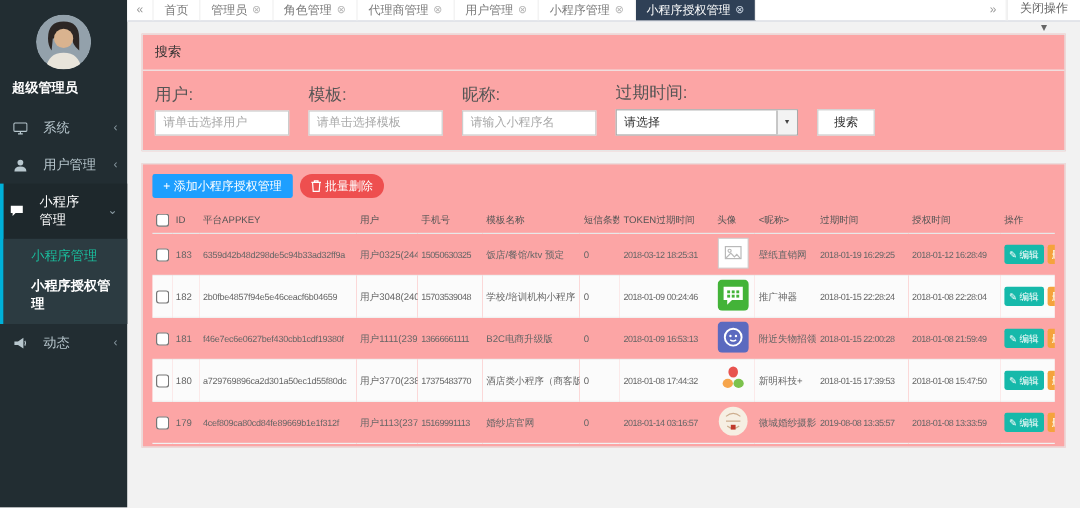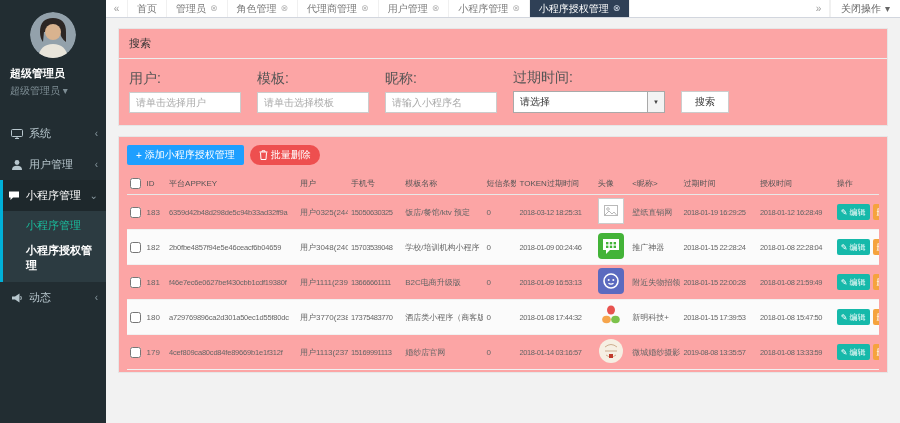--- a/index.html
+++ b/index.html
@@ -11,41 +11,41 @@
   }
   .app { display:flex; width:900px; height:423px; }
 
   
   .sidebar { width:106px; flex-shrink:0; background:#222d32; height:423px; }
   .user-panel { padding:12px 8px 4px; }
   .user-avatar-wrap { width:46px; height:46px; margin:0 auto; border-radius:50%; overflow:hidden; }
   .user-name { color:#fff; font-size:11px; font-weight:bold; padding:8px 2px 0; }
   .user-role { color:#7e8e95; font-size:10px; padding:3px 2px 10px; cursor:pointer; }
   .menu { list-style:none; margin:6px 0 0; padding:0; }
-  .menu-item { display:flex; align-items:center; gap:6px; padding:8px 8px; color:#b8c7ce; font-size:11px; cursor:pointer; }
+  .menu-item { display:flex; align-items:center; gap:13px; padding:8px 8px; color:#b8c7ce; font-size:11px; cursor:pointer; }
   .menu-item .mi-icon { width:12px; height:12px; flex-shrink:0; display:inline-flex; }
   .menu-item .chev { margin-left:auto; color:#8a9aa2; font-size:10px; line-height:1; }
   .menu-group { border-left:3px solid transparent; }
   .menu-group.active { border-left:3px solid #00b0d8; background:#1e282c; }
   .menu-group.active > .menu-item { color:#fff; padding-left:5px; }
   .submenu { list-style:none; margin:0; padding:2px 0 4px; background:#2c3b41; }
   .submenu li { padding:5px 6px 5px 23px; font-size:11px; color:#8aa4af; cursor:pointer; }
   .submenu li.green { color:#1abc9c; }
   .submenu li.active { color:#fff; font-weight:bold; }
 
   
   .main { flex:1; display:flex; flex-direction:column; min-width:0; }
   .tabbar { height:18px; background:#fff; border-bottom:1px solid #d2d6de; display:flex; align-items:stretch; font-size:10px; color:#7a7a7a; }
   .tab-collapse { width:22px; display:flex; align-items:center; justify-content:center; color:#999; cursor:pointer; border-right:1px solid #f0f0f0; }
   .tab { padding:0 9px; display:flex; align-items:center; gap:4px; border-right:1px solid #f0f0f0; cursor:pointer; white-space:nowrap; }
   .tab .x { color:#b5b5b5; font-size:9px; line-height:1; }
   .tab.active { background:#2f4056; color:#fff; }
   .tab.active .x { color:#cdd7e4; }
   .tabbar-right { margin-left:auto; display:flex; align-items:stretch; }
-  .close-menu { padding:0 10px; border-left:1px solid #f0f0f0; display:flex; align-items:center; gap:4px; cursor:pointer; color:#666; }
+  .close-menu { padding:0 10px; border-left:1px solid #f0f0f0; display:flex; align-items:center; gap:4px; cursor:pointer; color:#666;flex-direction:column; }
 
   .content { flex:1; padding:10px 12px; overflow:hidden; }
 
   .card { background:#fca5a5; border:1px solid #e6e6e6; }
   .card-header { padding:7px 10px; font-size:11px; color:#333; border-bottom:1px solid #ededed; }
   .search-body { display:flex; gap:16px; padding:10px 10px 12px; align-items:flex-end; }
   .field { display:flex; flex-direction:column; gap:4px; }
   .field label { font-size:14px; color:#555; }
   .field input { width:112px; height:21px; border:1px solid #ccc; padding:0 6px; font-size:10px; color:#333; outline:none; }
   .field input::placeholder { color:#a9a9a9; }
@@ -82,24 +82,20 @@
     <div class="user-panel">
       <div class="user-avatar-wrap">
         <svg viewBox="0 0 46 46">
           <circle cx="23" cy="23" r="23" fill="#93a1ab"></circle>
           <path d="M10 20 Q10 6 23 6 Q36 6 36 20 L36 30 Q30 26 29 16 Q26 20 14 20 L13 30 Q10 26 10 20Z" fill="#2c2624"></path>
           <circle cx="23" cy="20" r="8" fill="#d9b38f"></circle>
           <path d="M8 46 Q10 32 23 32 Q36 32 38 46 Z" fill="#e8e4da"></path>
         </svg>
       </div>
       <div class="user-name">超级管理员</div>
-      <div class="user-role">
-        <span>超级管理员</span>
-        <span>▾</span>
-      </div>
     </div>
 
     <ul class="menu">
       <li class="menu-group">
         <div class="menu-item">
           <span class="mi-icon">
             <svg viewBox="0 0 12 12">
                 <rect x="0.5" y="1.5" width="11" height="7" rx="1" fill="none" stroke="#b8c7ce"></rect>
                 <path d="M4 10.5 h4 M6 8.5 v2" stroke="#b8c7ce" fill="none"></path>
               </svg>

